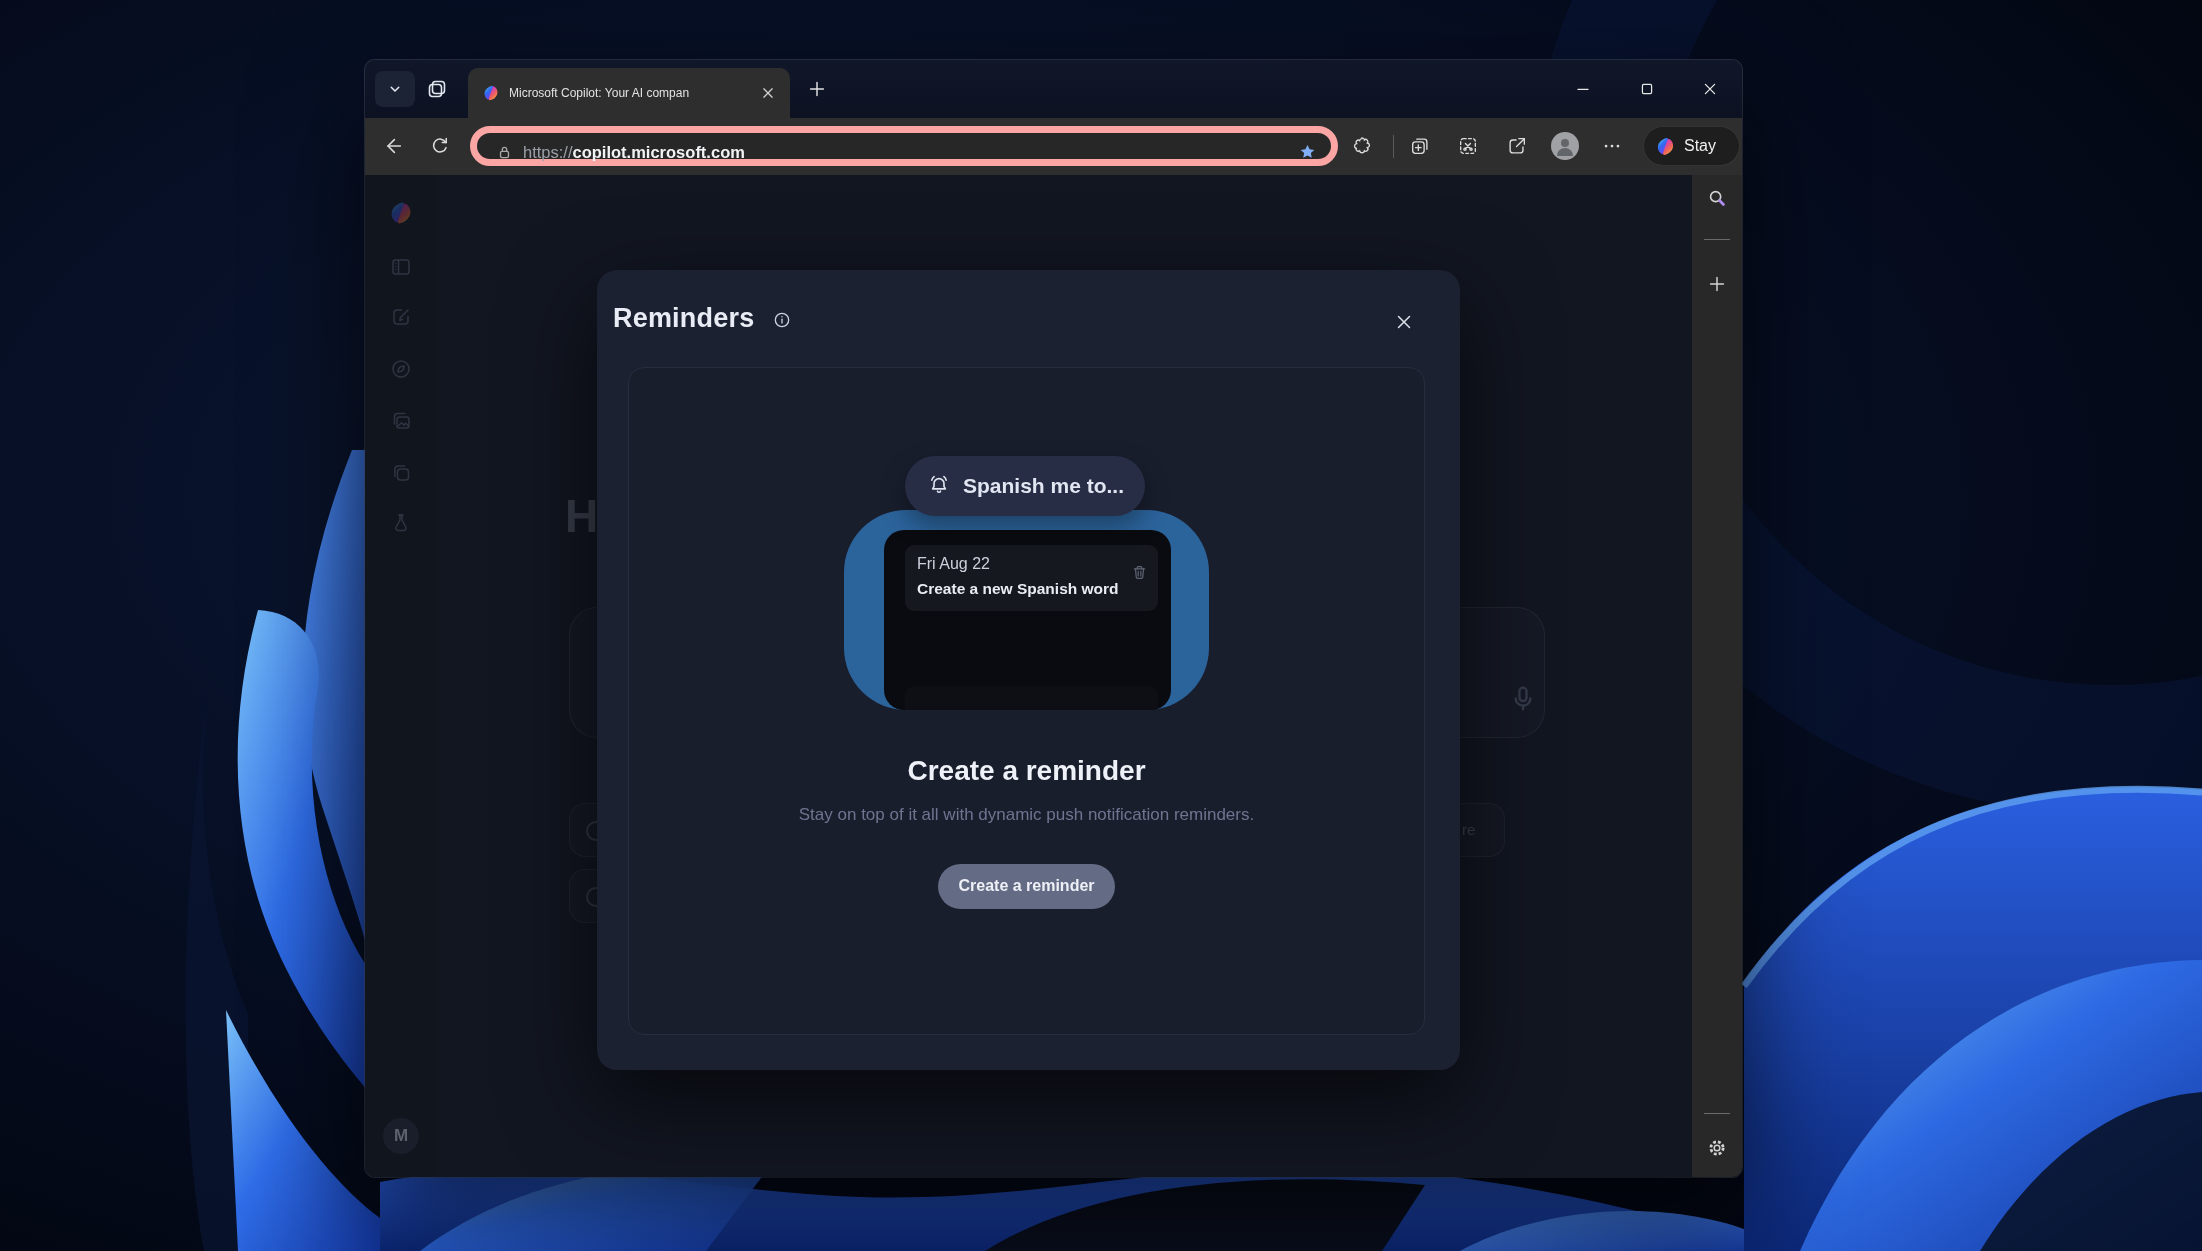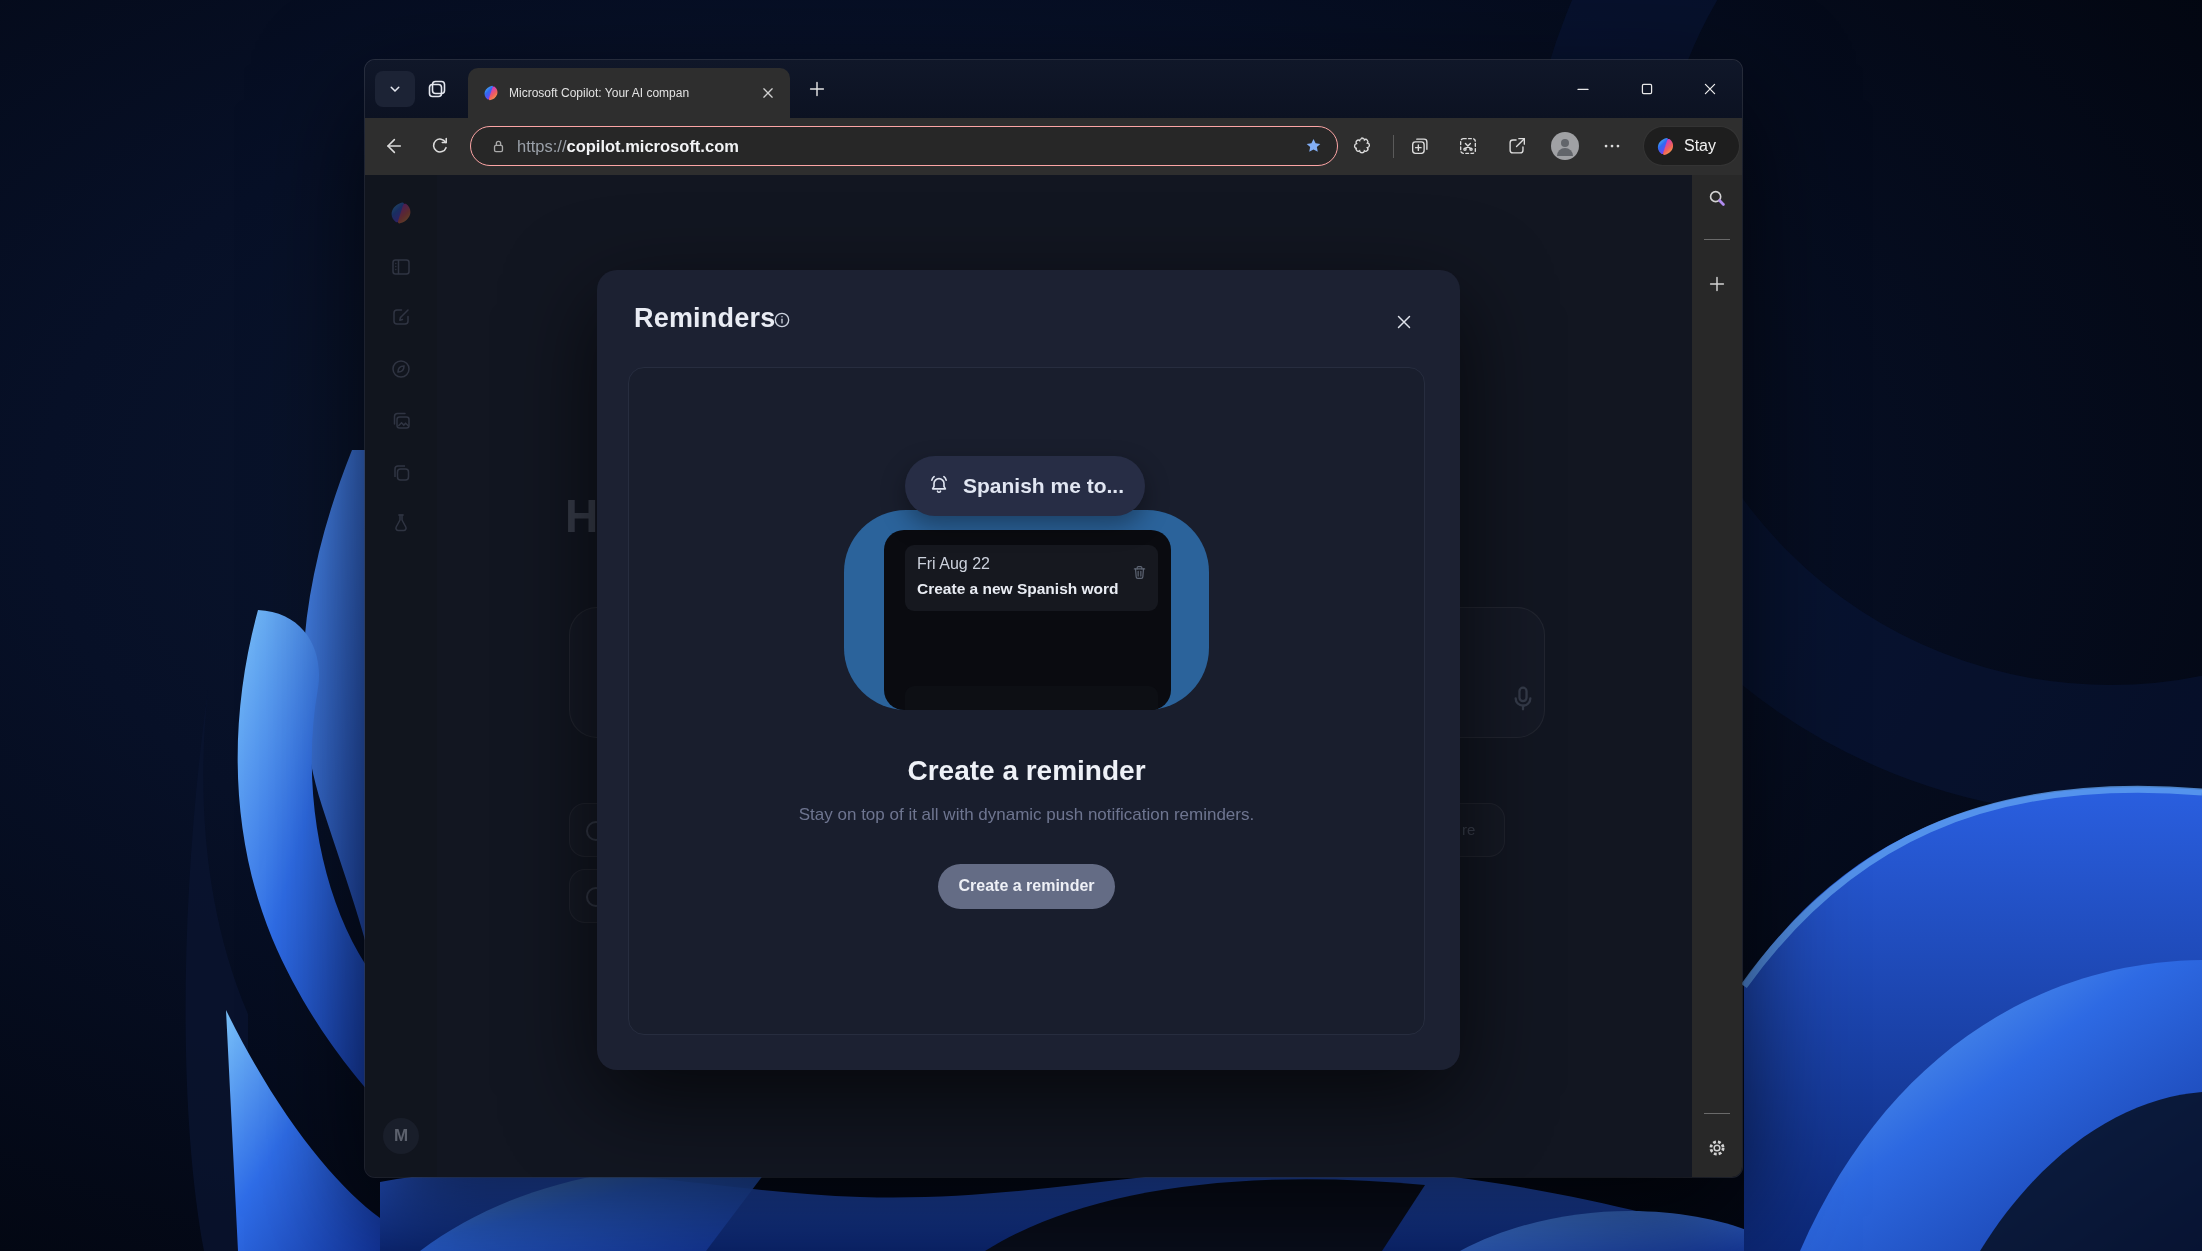--- a/index.html
+++ b/index.html
@@ -29,21 +29,21 @@
                -webkit-mask-image:linear-gradient(90deg,#000 86%,transparent);
                mask-image:linear-gradient(90deg,#000 86%,transparent); }
   .tab-close { position:absolute; right:12px; top:15px; width:20px; height:20px; color:#cfcfcf; }
   .newtab { position:absolute; left:441px; top:18px; width:22px; height:22px; color:#e2e2e2; }
   .wc { position:absolute; top:19px; width:20px; height:20px; color:#e8e8e8; }
   .wc.min { left:1208px; } .wc.max { left:1272px; } .wc.close { left:1335px; }
 
   
   .tb-icon { position:absolute; top:17px; width:22px; height:22px; color:#dcdcdc; }
   .addr { position:absolute; left:105px; top:8px; width:868px; height:40px; border-radius:20px;
-          background:#272727; border:1px solid #fca5a5; }
+          background:#272727; border:7px solid #fca5a5; }
   .addr-lock { position:absolute; left:18px; top:10px; width:19px; height:19px; color:#a9a9a9; }
   .addr-text { position:absolute; left:46px; top:0; height:38px; line-height:38px; font-size:16.5px; }
   .addr-scheme { color:#9aa0a8; } .addr-host { color:#f2f3f5; font-weight:bold; }
   .addr-star { position:absolute; right:13px; top:9px; width:21px; height:21px; }
   .tb-divider { position:absolute; left:1028px; top:17px; width:1px; height:23px; background:#5a5a5a; }
   .avatar-btn { position:absolute; left:1186px; top:14px; width:28px; height:28px; border-radius:50%;
                 background:#a0a1a4; overflow:hidden; }
   .chat-btn { position:absolute; left:1278px; top:8px; width:97px; height:40px; border-radius:20px;
               background:#1e1e1e; border:1px solid rgba(255,255,255,.10); }
   .chat-btn .logo { position:absolute; left:11px; top:9px; width:21px; height:21px; }
@@ -71,21 +71,21 @@
   .dim { position:absolute; inset:0; background:rgba(5,7,13,.38); }
 
   
   .edge-rail { position:relative; width:50px; background:#282828; }
   .er-icon { position:absolute; left:14px; width:22px; height:22px; color:#d2d2d2; }
   .er-div { position:absolute; left:12px; width:26px; height:1px; background:#6a6a6a; }
 
   
   .modal { position:absolute; left:232px; top:95px; width:863px; height:800px; border-radius:20px;
            background:#1c2132; box-shadow:0 30px 90px rgba(0,0,0,.65); z-index:10; }
-  .modal-title { position:absolute; left:37px; top:33px; font-size:27px; font-weight:bold;
+  .modal-title { position:absolute; left:16px; top:33px; font-size:27px; font-weight:bold;
                  color:#e9ecf4; letter-spacing:.2px; }
   .modal-info { position:absolute; left:175px; top:40px; width:20px; height:20px; color:#ccd2de; }
   .modal-close { position:absolute; left:796px; top:41px; width:22px; height:22px; color:#dfe3ec; }
   .panel { position:absolute; left:31px; top:97px; width:797px; height:668px; border-radius:16px;
            background:#191e2d; border:1px solid #272d3f; display:flex; flex-direction:column; align-items:center; }
   .illus { position:relative; width:365px; height:254px; margin-top:88px; }
   .blob { position:absolute; left:0; top:54px; width:365px; height:200px; border-radius:62px; background:#2b639b; }
   .prompt-pill { position:absolute; left:61px; top:0; width:240px; height:60px; border-radius:30px;
                  background:#272d45; box-shadow:0 10px 24px rgba(0,0,0,.35);
                  display:flex; align-items:center; justify-content:center; gap:11px; }

